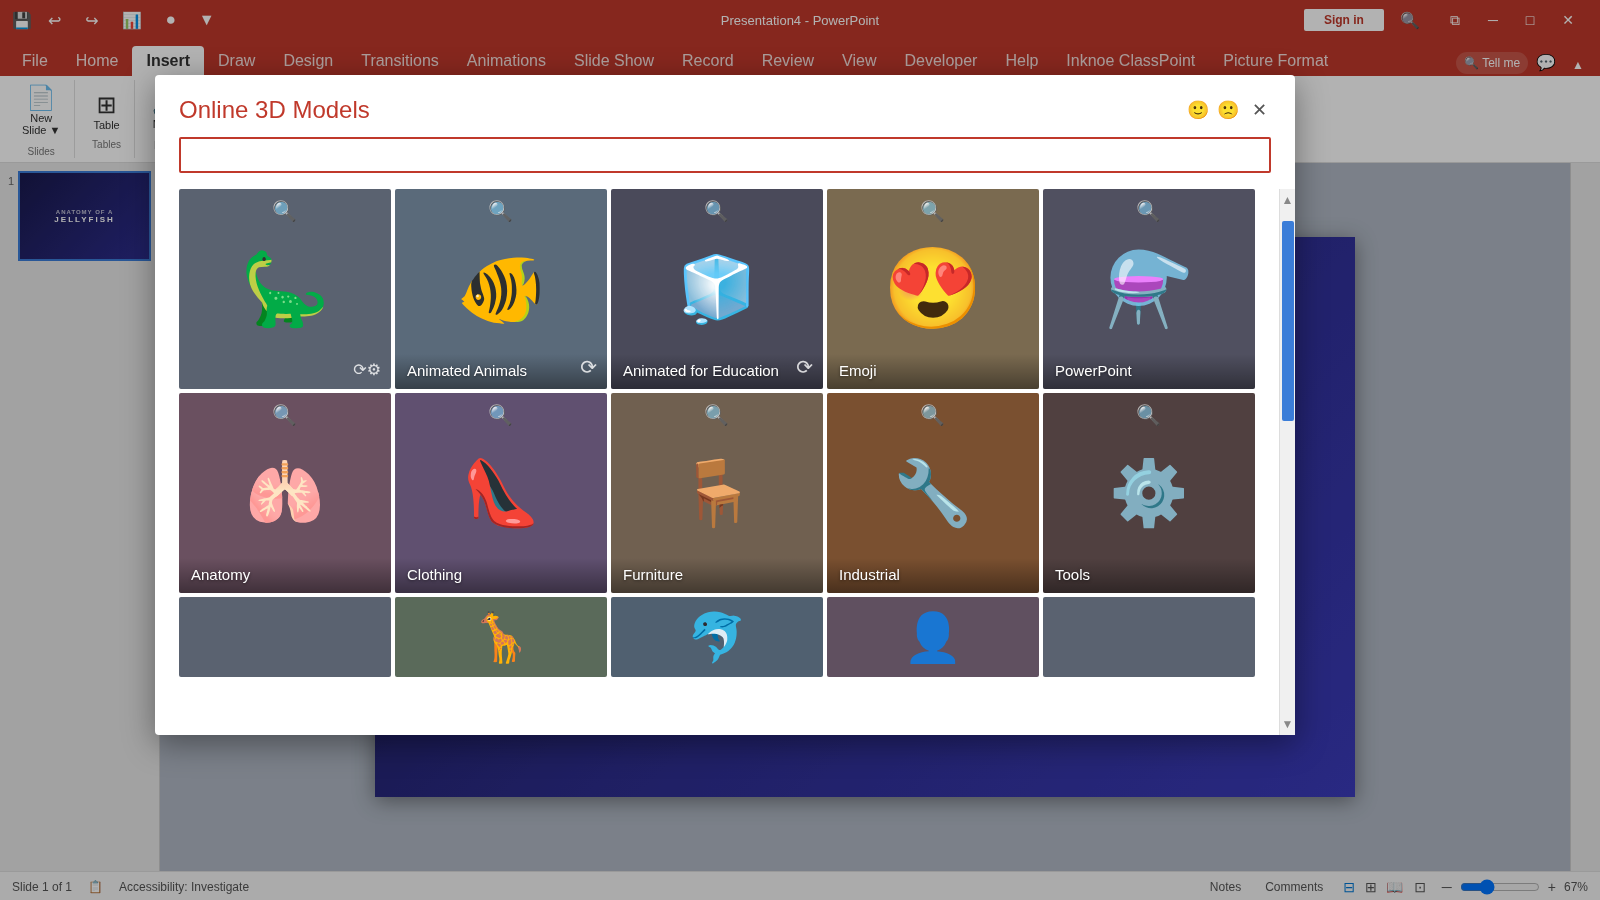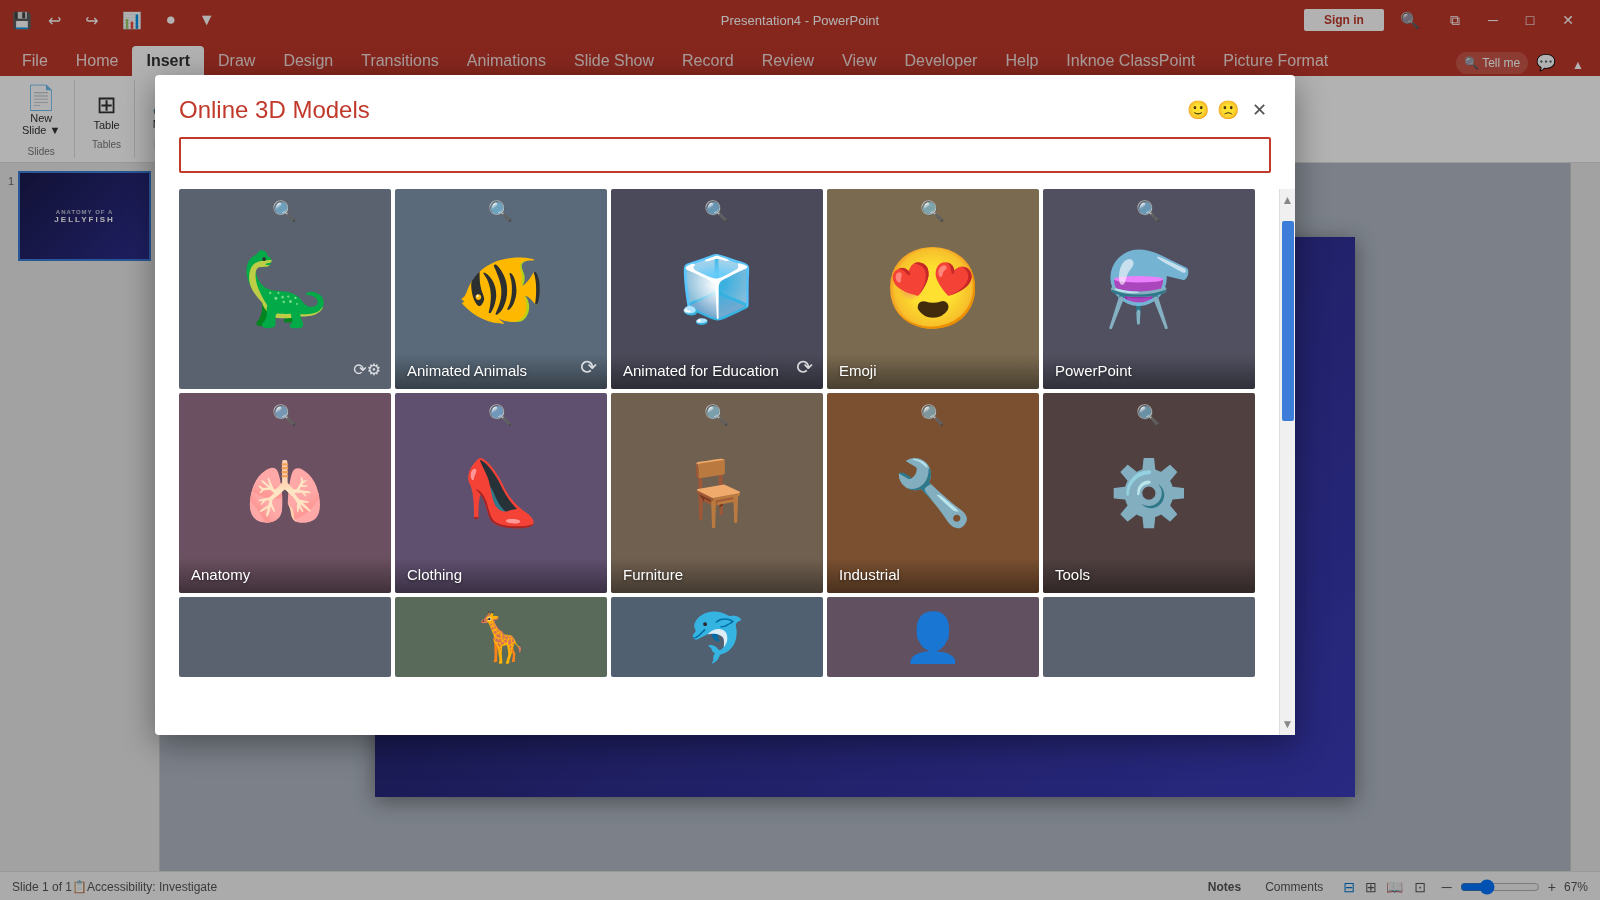--- a/index.html
+++ b/index.html
@@ -161,21 +161,21 @@
       height: 30px;
       background: #f5f5f5;
       border-top: 1px solid #ddd;
       display: flex;
       align-items: center;
       justify-content: space-between;
       padding: 0 12px;
       font-size: 12px;
       color: #555;
     }
-    .status-left { display: flex; align-items: center; gap: 0; }
+    .status-left { display: flex; align-items: center; gap: 16px; }
     .status-right { display: flex; align-items: center; gap: 8px; }
     .status-zoom { display: flex; align-items: center; gap: 4px; }
     .view-btns { display: flex; gap: 2px; }
     .view-btn { background: none; border: none; cursor: pointer; font-size: 14px; padding: 2px 4px; color: #555; }
     .view-btn.active { color: #0078d4; }
 
     
     .modal-overlay {
       position: absolute;
       top: 0; left: 0; right: 0; bottom: 0;
@@ -408,21 +408,21 @@
   <div class="right-panel"></div>
 </div>
 
 <div class="status-bar">
   <div class="status-left">
     <span>Slide 1 of 1</span>
     <span>📋</span>
     <span>Accessibility: Investigate</span>
   </div>
   <div class="status-right">
-    <button class="title-btn" style="font-size:12px; color:#555; padding:2px 8px;font-weight:bold;">Notes</button>
+    <button class="title-btn" style="font-size:12px; color:#555; padding:2px 8px;">Notes</button>
     <button class="title-btn" style="font-size:12px; color:#555; padding:2px 8px;">Comments</button>
     <div class="view-btns">
       <button class="view-btn active">⊟</button>
       <button class="view-btn">⊞</button>
       <button class="view-btn">📖</button>
       <button class="view-btn">⊡</button>
     </div>
     <div class="status-zoom">
       <button class="view-btn">─</button>
       <input type="range" min="10" max="200" value="67" style="width: 80px;">

